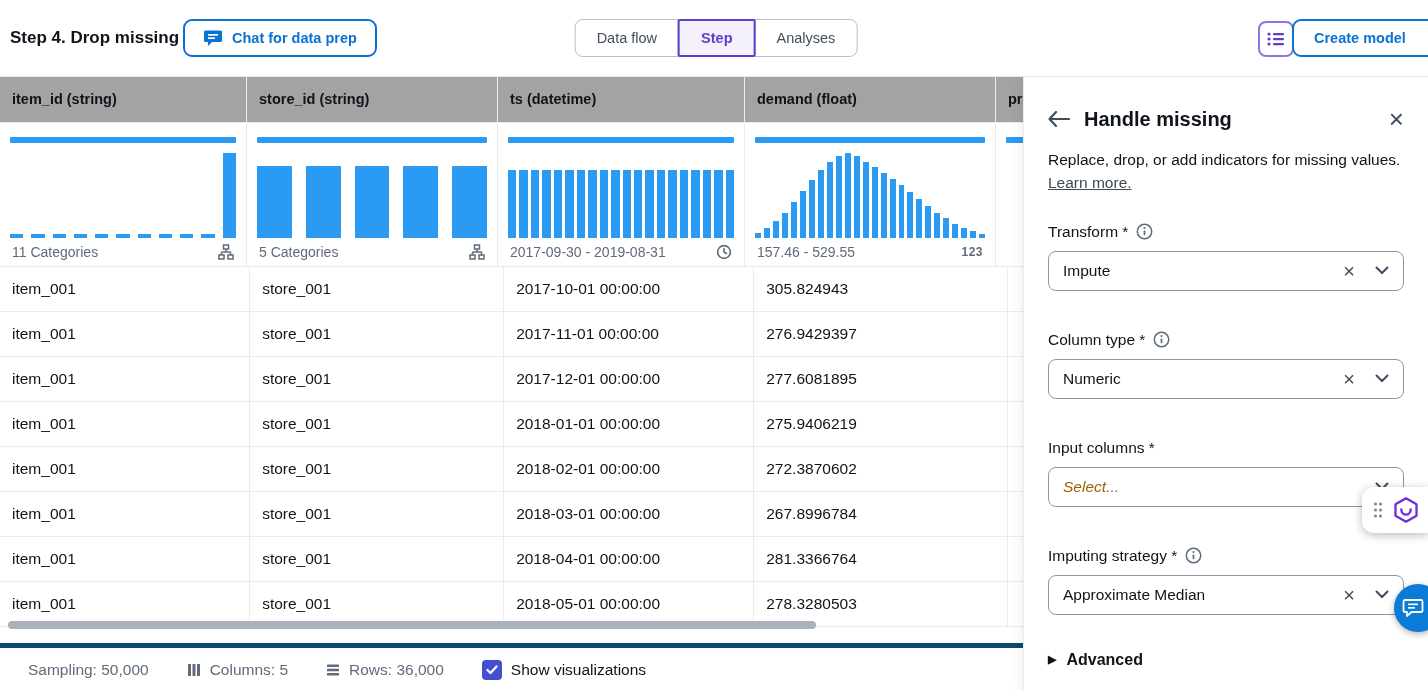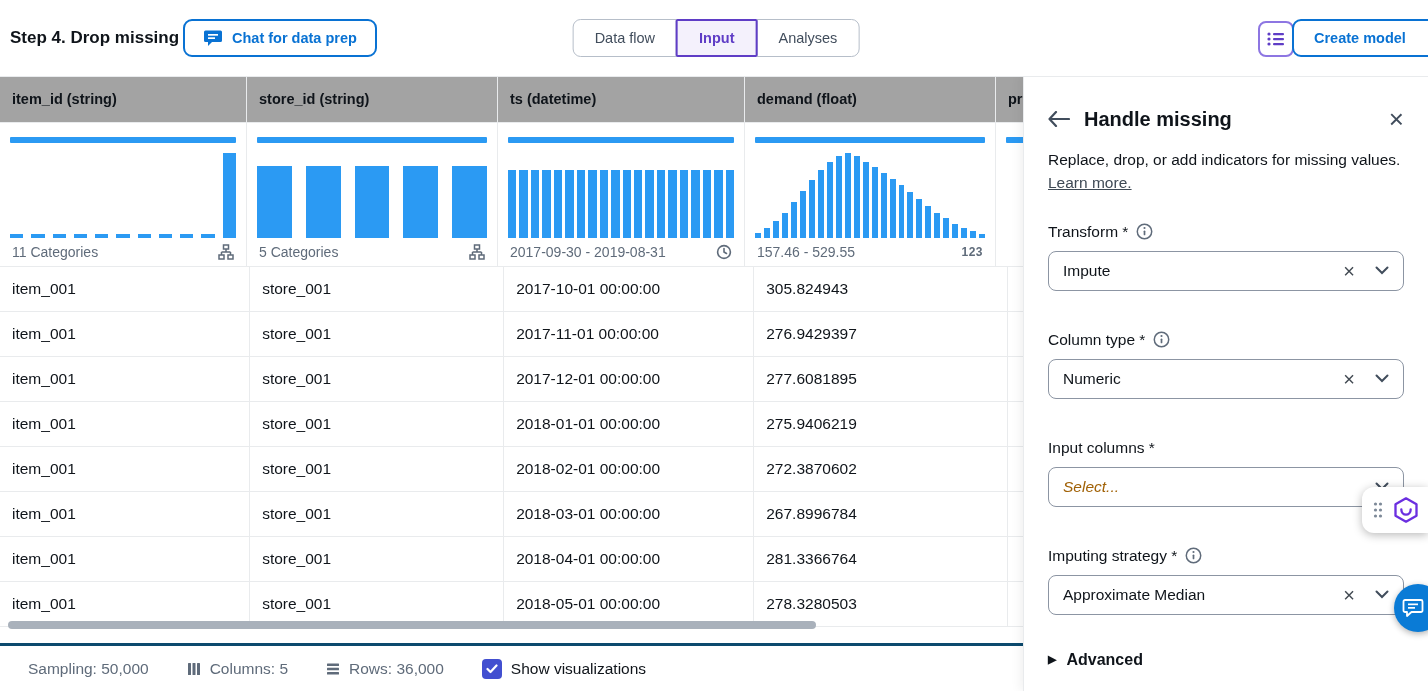--- a/index.html
+++ b/index.html
@@ -40,21 +40,21 @@
   .topline{height:6px;background:var(--hist);border-radius:1px;flex:none;}
   .bars{flex:1;display:flex;align-items:flex-end;margin-top:10px;}
   .hist-bar{flex:1;background:var(--hist);}
   .caption{height:28px;display:flex;align-items:center;justify-content:space-between;color:var(--gray);font-size:14px;padding:0 2px;}
   .num-badge{font-size:12px;font-weight:700;color:var(--gray);letter-spacing:0.5px;}
   .trow{display:flex;width:1260px;height:44px;border-bottom:1px solid var(--divider);}
   .cell{box-sizing:border-box;padding-left:12px;line-height:43px;font-size:15.5px;white-space:nowrap;overflow:hidden;}
   .cell:not(:first-child){border-left:1px solid var(--divider);margin-left:10px;}
   .hscroll-thumb{position:absolute;left:8px;bottom:62px;width:808px;height:8px;border-radius:4px;background:#a9b1bb;cursor:pointer;}
   .bottombar{position:absolute;left:0;bottom:0;width:1023px;height:48px;box-sizing:border-box;background:#fff;
-    border-top:3px solid #0c4a6e;display:flex;align-items:center;gap:38px;padding-left:28px;font-size:15.5px;color:var(--gray);}
+    border-top:5px solid #0c4a6e;display:flex;align-items:center;gap:38px;padding-left:28px;font-size:15.5px;color:var(--gray);}
   .bb-group{display:flex;align-items:center;gap:9px;}
   .cb{width:20px;height:20px;border-radius:4px;background:var(--indigo);display:flex;align-items:center;justify-content:center;cursor:pointer;flex:none;}
   .cb-label{color:var(--text);}
   
   .panel{position:absolute;top:76px;right:0;width:405px;bottom:0;box-sizing:border-box;background:#fff;
     border-left:1px solid var(--divider);box-shadow:-3px 0 10px rgba(0,0,0,0.06);padding:30px 24px;z-index:4;}
   .panel-head{display:flex;align-items:center;gap:14px;}
   .back-btn{display:flex;align-items:center;cursor:pointer;flex:none;}
   .panel-title{font-size:20px;font-weight:700;flex:1;}
   .close-btn{font-size:26px;line-height:1;color:#414d5c;cursor:pointer;flex:none;}
@@ -90,21 +90,21 @@
           <path d="M2.5 1.5 h15 a1.5 1.5 0 0 1 1.5 1.5 v8.5 a1.5 1.5 0 0 1 -1.5 1.5 h-8.5 l-4 4 v-4 h-2.5 a1.5 1.5 0 0 1 -1.5 -1.5 v-8.5 a1.5 1.5 0 0 1 1.5 -1.5 z" fill="#0972d3"></path>
           <rect x="5" y="5" width="10" height="1.7" fill="#fff"></rect>
           <rect x="5" y="8.3" width="7" height="1.7" fill="#fff"></rect>
         </svg>
     </span>
     <span>Chat for data prep</span>
   </button>
 
   <div class="tabs">
     <div class="tab first">Data flow</div>
-    <div class="tab selected">Input</div>
+    <div class="tab selected">Step</div>
     <div class="tab last">Analyses</div>
   </div>
 
   <button class="icon-btn">
     <span style="display:flex;">
       <svg width="18" height="16" viewBox="0 0 18 16" fill="#5f3dc6">
           <circle cx="2" cy="3" r="1.6"></circle>
           <rect x="6" y="2" width="11" height="2.2" rx="1"></rect>
           <circle cx="2" cy="8" r="1.6"></circle>
           <rect x="6" y="7" width="11" height="2.2" rx="1"></rect>

